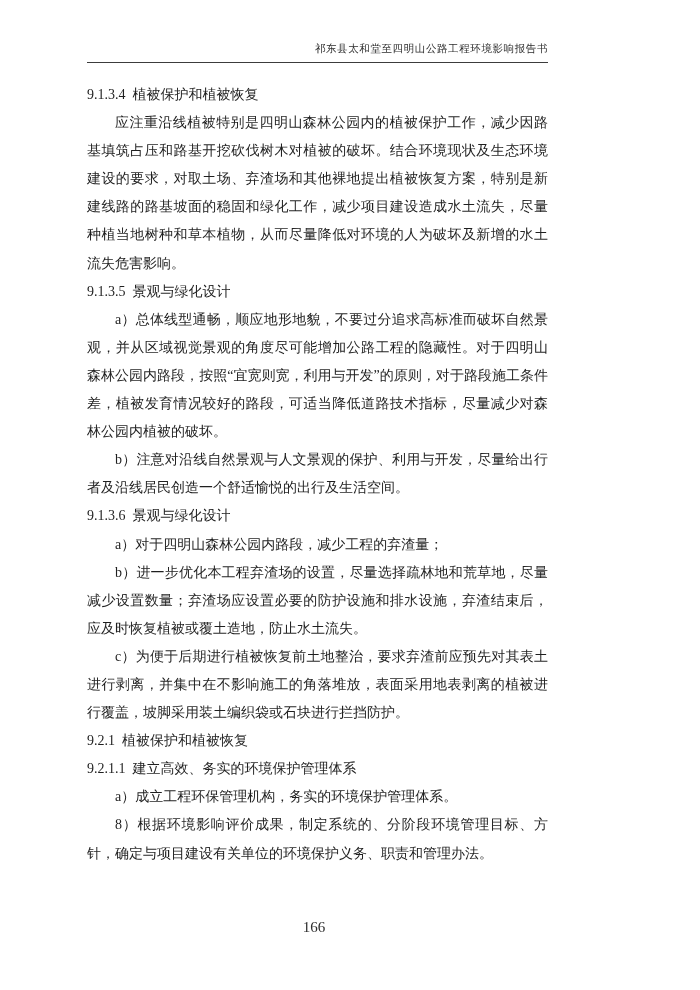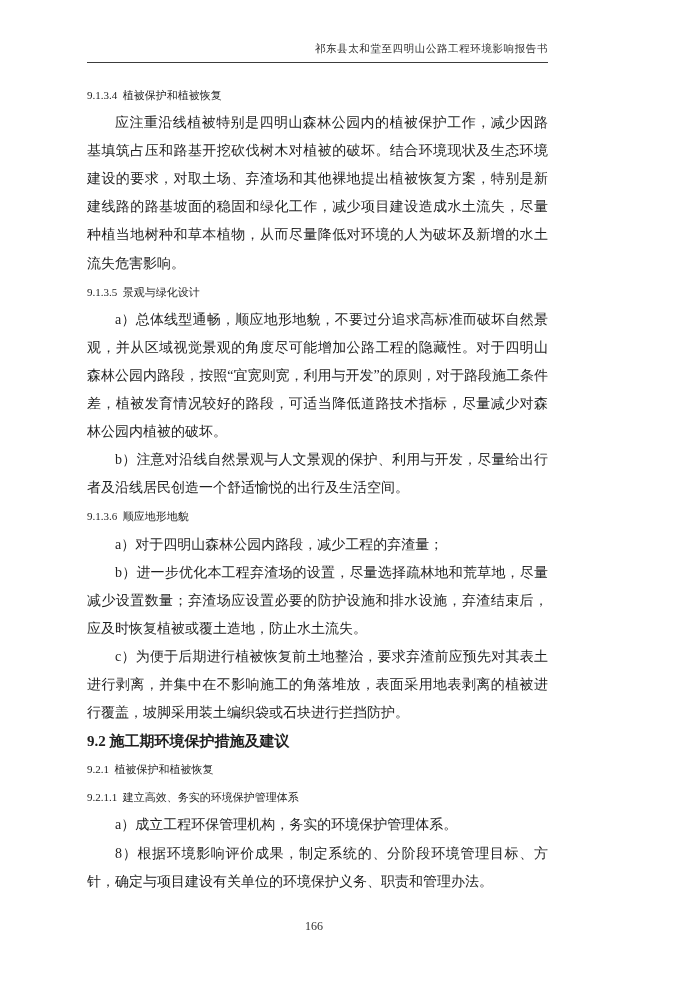--- a/index.html
+++ b/index.html
@@ -46,60 +46,59 @@
   .content > * {
     margin: 0;
     padding: 0;
     font-weight: normal;
   }
   .para {
     text-indent: 2em;
     text-align: justify;
   }
   .heading-l4, .heading-l3 {
-    font-size: 11px;
+    font-size: 14px;
     white-space: pre-wrap;
   }
   .heading-l2 {
     font-size: 15px;
     font-weight: bold;
     white-space: pre-wrap;
   }
   .page-footer {
     position: absolute;
     top: 919px;
     left: 0;
     right: 0;
     text-align: center;
-    font-size: 12px;
+    font-size: 15px;
     color: #2e2e2e;
   }
 </style>
 </head>
 <body>
 
 <div class="page">
 
   <div class="running-header">
     <span>祁东县太和堂至四明山公路工程环境影响报告书</span>
   </div>
 
   <div class="header-rule"></div>
 
   <div class="content">
     <h4 class="heading-l4">9.1.3.4  植被保护和植被恢复</h4>
     <p class="para">应注重沿线植被特别是四明山森林公园内的植被保护工作，减少因路基填筑占压和路基开挖砍伐树木对植被的破坏。结合环境现状及生态环境建设的要求，对取土场、弃渣场和其他裸地提出植被恢复方案，特别是新建线路的路基坡面的稳固和绿化工作，减少项目建设造成水土流失，尽量种植当地树种和草本植物，从而尽量降低对环境的人为破坏及新增的水土流失危害影响。</p>
     <h4 class="heading-l4">9.1.3.5  景观与绿化设计</h4>
     <p class="para">a）总体线型通畅，顺应地形地貌，不要过分追求高标准而破坏自然景观，并从区域视觉景观的角度尽可能增加公路工程的隐藏性。对于四明山森林公园内路段，按照“宜宽则宽，利用与开发”的原则，对于路段施工条件差，植被发育情况较好的路段，可适当降低道路技术指标，尽量减少对森林公园内植被的破坏。</p>
     <p class="para">b）注意对沿线自然景观与人文景观的保护、利用与开发，尽量给出行者及沿线居民创造一个舒适愉悦的出行及生活空间。</p>
-    <h4 class="heading-l4">9.1.3.6  顺应地形地貌</h4>
+    <h4 class="heading-l4">9.1.3.6  景观与绿化设计</h4>
     <p class="para">a）对于四明山森林公园内路段，减少工程的弃渣量；</p>
     <p class="para">b）进一步优化本工程弃渣场的设置，尽量选择疏林地和荒草地，尽量减少设置数量；弃渣场应设置必要的防护设施和排水设施，弃渣结束后，应及时恢复植被或覆土造地，防止水土流失。</p>
     <p class="para">c）为便于后期进行植被恢复前土地整治，要求弃渣前应预先对其表土进行剥离，并集中在不影响施工的角落堆放，表面采用地表剥离的植被进行覆盖，坡脚采用装土编织袋或石块进行拦挡防护。</p>
-    <h2 class="heading-l2">9.2 施工期环境保护措施及建议</h2>
     <h3 class="heading-l3">9.2.1  植被保护和植被恢复</h3>
     <h4 class="heading-l4">9.2.1.1  建立高效、务实的环境保护管理体系</h4>
     <p class="para">a）成立工程环保管理机构，务实的环境保护管理体系。</p>
     <p class="para">8）根据环境影响评价成果，制定系统的、分阶段环境管理目标、方针，确定与项目建设有关单位的环境保护义务、职责和管理办法。</p>
   </div>
 
   <div class="page-footer">
     <span>166</span>
   </div>
 

